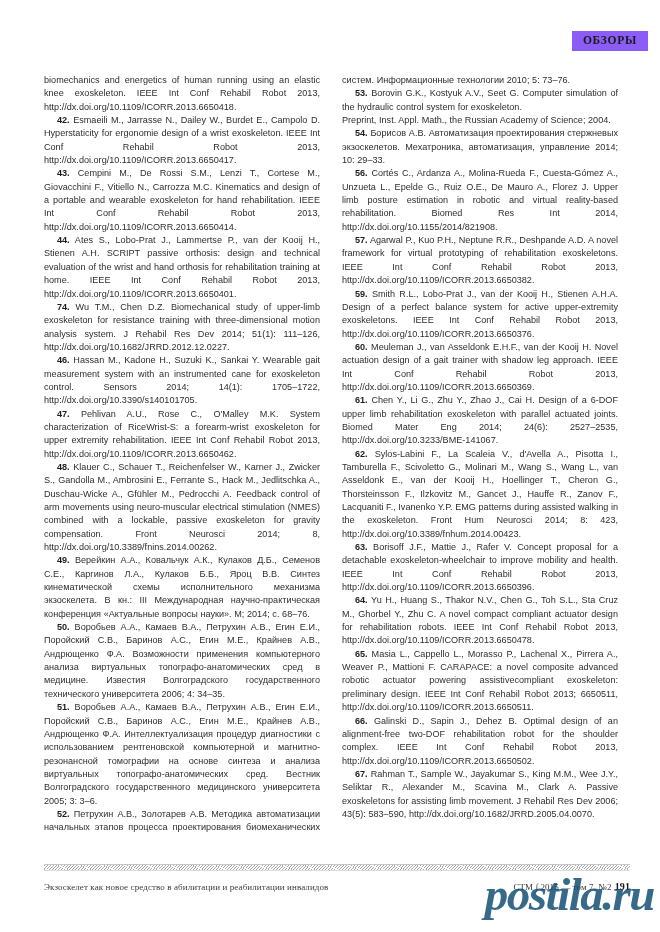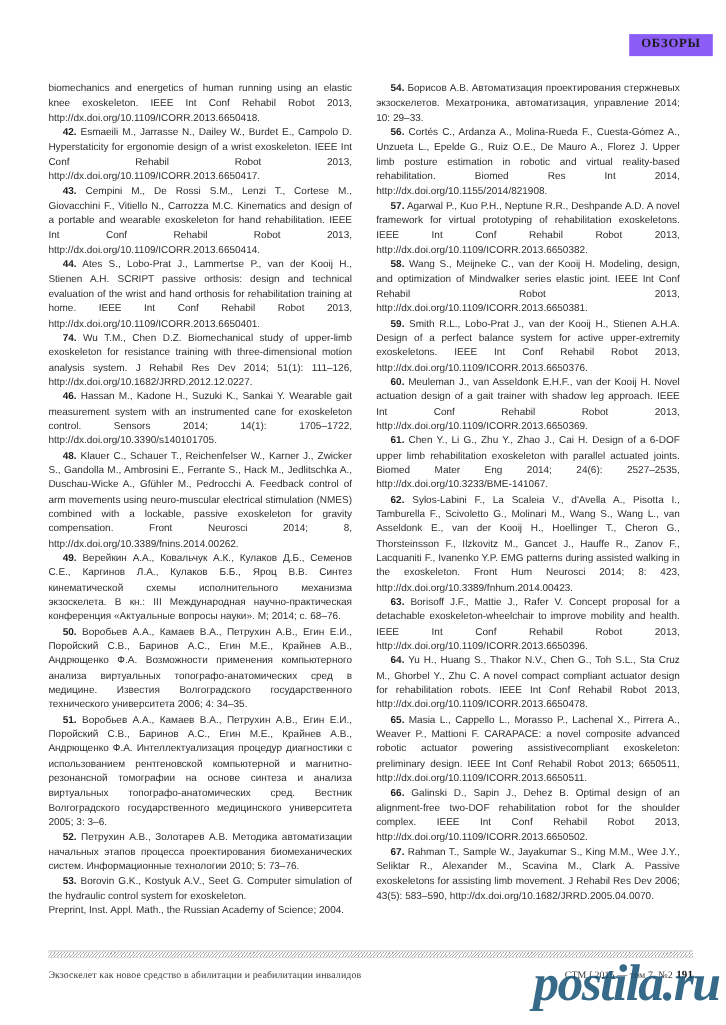--- a/index.html
+++ b/index.html
@@ -162,20 +162,24 @@
   </p>
   <p class="ref-para numbered">
     <span class="ref-num">74.</span>
     <span>Wu T.M., Chen D.Z. Biomechanical study of upper-limb exoskeleton for resistance training with three-dimensional motion analysis system. J Rehabil Res Dev 2014; 51(1): 111–126, http://dx.doi.org/10.1682/JRRD.2012.12.0227.</span>
   </p>
   <p class="ref-para numbered">
     <span class="ref-num">46.</span>
     <span>Hassan M., Kadone H., Suzuki K., Sankai Y. Wearable gait measurement system with an instrumented cane for exoskeleton control. Sensors 2014; 14(1): 1705–1722, http://dx.doi.org/10.3390/s140101705.</span>
   </p>
   <p class="ref-para numbered">
+    <span class="ref-num">47.</span>
+    <span>Pehlivan A.U., Rose C., O'Malley M.K. System characterization of RiceWrist-S: a forearm-wrist exoskeleton for upper extremity rehabilitation. IEEE Int Conf Rehabil Robot 2013, http://dx.doi.org/10.1109/ICORR.2013.6650462.</span>
+  </p>
+  <p class="ref-para numbered">
     <span class="ref-num">48.</span>
     <span>Klauer C., Schauer T., Reichenfelser W., Karner J., Zwicker S., Gandolla M., Ambrosini E., Ferrante S., Hack M., Jedlitschka A., Duschau-Wicke A., Gfühler M., Pedrocchi A. Feedback control of arm movements using neuro-muscular electrical stimulation (NMES) combined with a lockable, passive exoskeleton for gravity compensation. Front Neurosci 2014; 8, http://dx.doi.org/10.3389/fnins.2014.00262.</span>
   </p>
   <p class="ref-para numbered">
     <span class="ref-num">49.</span>
     <span>Верейкин А.А., Ковальчук А.К., Кулаков Д.Б., Семенов С.Е., Каргинов Л.А., Кулаков Б.Б., Яроц В.В. Синтез кинематической схемы исполнительного механизма экзоскелета. В кн.: III Международная научно-практическая конференция «Актуальные вопросы науки». М; 2014; с. 68–76.</span>
   </p>
   <p class="ref-para numbered">
     <span class="ref-num">50.</span>
     <span>Воробьев А.А., Камаев В.А., Петрухин А.В., Егин Е.И., Поройский С.В., Баринов А.С., Егин М.Е., Крайнев А.В., Андрющенко Ф.А. Возможности применения компьютерного анализа виртуальных топографо-анатомических сред в медицине. Известия Волгоградского государственного технического университета 2006; 4: 34–35.</span>
@@ -199,24 +203,20 @@
     <span class="ref-num">54.</span>
     <span>Борисов А.В. Автоматизация проектирования стержневых экзоскелетов. Мехатроника, автоматизация, управление 2014; 10: 29–33.</span>
   </p>
   <p class="ref-para numbered">
     <span class="ref-num">56.</span>
     <span>Cortés C., Ardanza A., Molina-Rueda F., Cuesta-Gómez A., Unzueta L., Epelde G., Ruiz O.E., De Mauro A., Florez J. Upper limb posture estimation in robotic and virtual reality-based rehabilitation. Biomed Res Int 2014, http://dx.doi.org/10.1155/2014/821908.</span>
   </p>
   <p class="ref-para numbered">
     <span class="ref-num">57.</span>
     <span>Agarwal P., Kuo P.H., Neptune R.R., Deshpande A.D. A novel framework for virtual prototyping of rehabilitation exoskeletons. IEEE Int Conf Rehabil Robot 2013, http://dx.doi.org/10.1109/ICORR.2013.6650382.</span>
-  </p>
-  <p class="ref-para numbered">
-    <span class="ref-num">58.</span>
-    <span>Wang S., Meijneke C., van der Kooij H. Modeling, design, and optimization of Mindwalker series elastic joint. IEEE Int Conf Rehabil Robot 2013, http://dx.doi.org/10.1109/ICORR.2013.6650381.</span>
   </p>
   <p class="ref-para numbered">
     <span class="ref-num">59.</span>
     <span>Smith R.L., Lobo-Prat J., van der Kooij H., Stienen A.H.A. Design of a perfect balance system for active upper-extremity exoskeletons. IEEE Int Conf Rehabil Robot 2013, http://dx.doi.org/10.1109/ICORR.2013.6650376.</span>
   </p>
   <p class="ref-para numbered">
     <span class="ref-num">60.</span>
     <span>Meuleman J., van Asseldonk E.H.F., van der Kooij H. Novel actuation design of a gait trainer with shadow leg approach. IEEE Int Conf Rehabil Robot 2013, http://dx.doi.org/10.1109/ICORR.2013.6650369.</span>
   </p>
   <p class="ref-para numbered">

